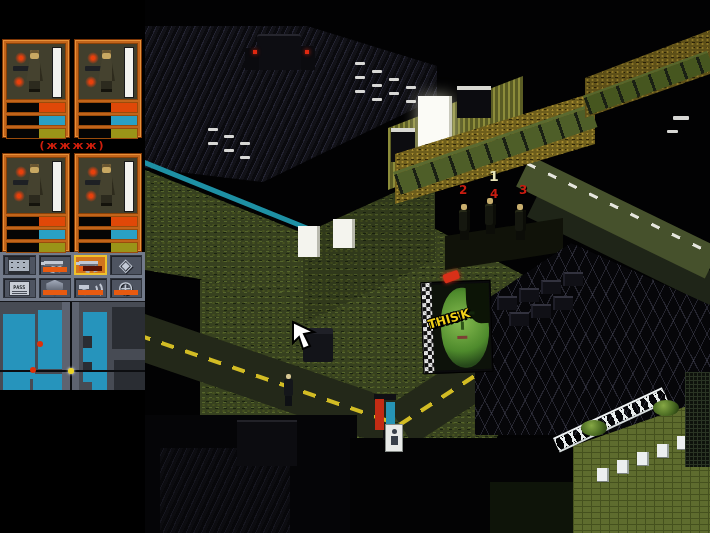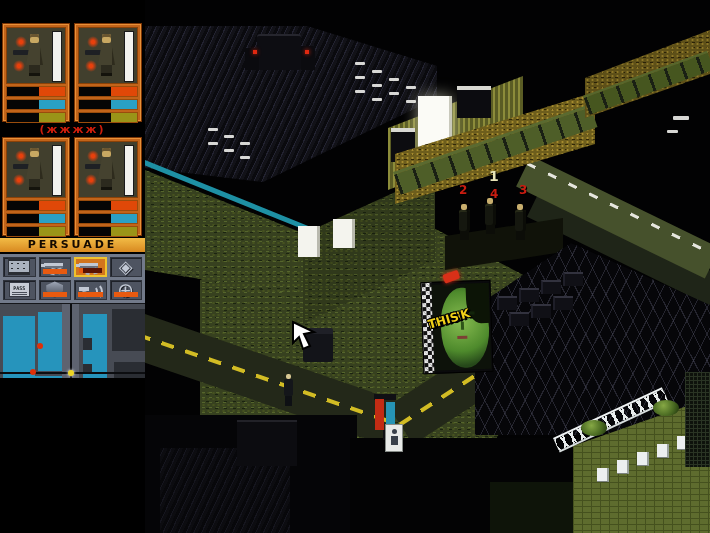--- a/index.html
+++ b/index.html
@@ -1,19 +1,19 @@
 <!DOCTYPE html>
 <html><head>
 <meta charset="utf-8">
 <style>
   html,body{margin:0;padding:0;background:#000;}
   #screen{position:relative;width:710px;height:533px;background:#000;overflow:hidden;
           font-family:"DejaVu Sans",sans-serif;}
   
-  #hud{position:absolute;left:0;top:0;width:145px;height:378px;background:#000;z-index:40;
+  #hud{position:absolute;left:0;top:12px;width:145px;height:378px;background:#000;z-index:40;
        display:flex;flex-direction:column;}
   .hud-top{height:44px;background:#000;}
   .squad-row{display:flex;gap:4px;padding:0 2px;}
   .agent-panel{width:68px;height:99px;background:#c2641a;border:1px solid #7a3404;
                box-sizing:border-box;padding:3px;box-shadow:inset 0 0 0 1px #e89038;}
   .portrait{height:55px;background:#413f2d;border:1px solid #8a4208;position:relative;overflow:hidden;}
   .health{position:absolute;right:3px;top:3px;width:8px;background:#f2f2ee;border:1px solid #1a1a1a;}
   .splash{position:absolute;width:12px;height:12px;border-radius:50%;
           background:radial-gradient(#e8400c 20%,rgba(232,64,12,0) 70%);}
   .spr{position:absolute;left:14px;top:6px;width:26px;height:44px;}
@@ -209,21 +209,20 @@
           </div>
         <div class="ipa ipa-p">
             <div class="fill" style="background: rgb(42, 160, 196); width: 45%;"></div>
           </div>
         <div class="ipa ipa-i">
             <div class="fill" style="background: rgb(154, 148, 24); width: 45%;"></div>
           </div>
       </div>
     </div>
 
-    <div class="persuade">PERSUADE</div>
 
     <div class="invpanel">
       <div class="cell">
         <div class="chip"></div>
 
       </div>
       <div class="cell">
         <div class="gunicon">
             <i class="gb"></i>
             <i class="gz"></i>

